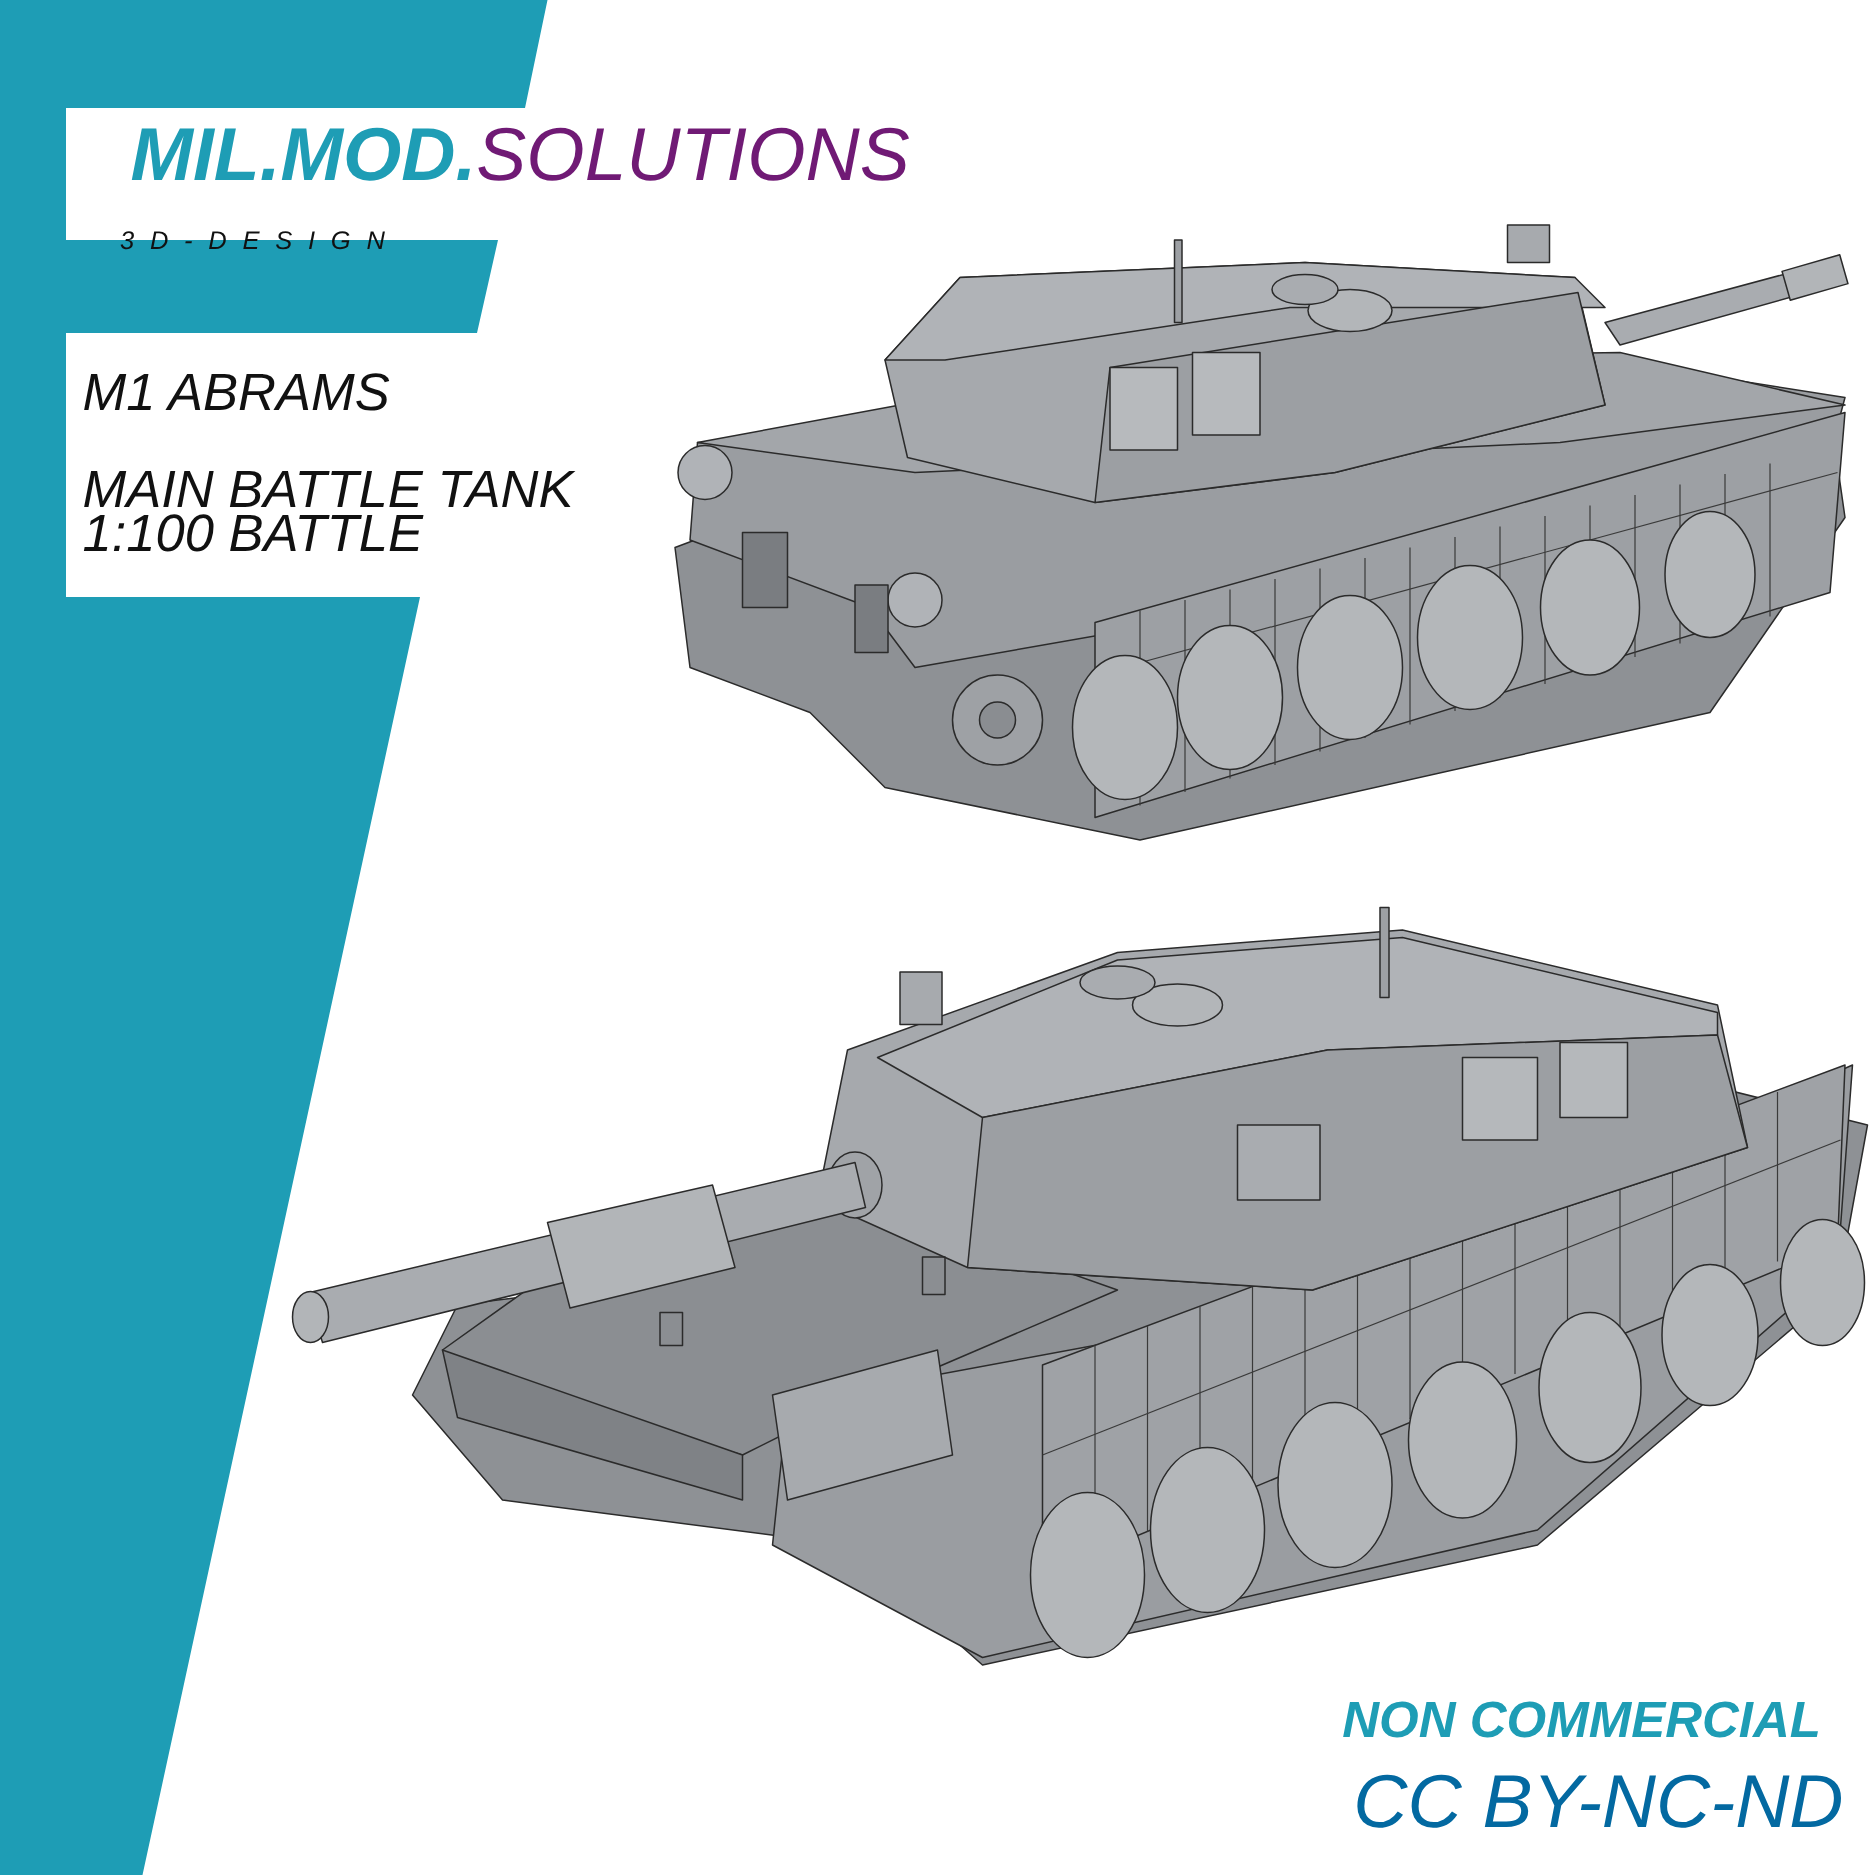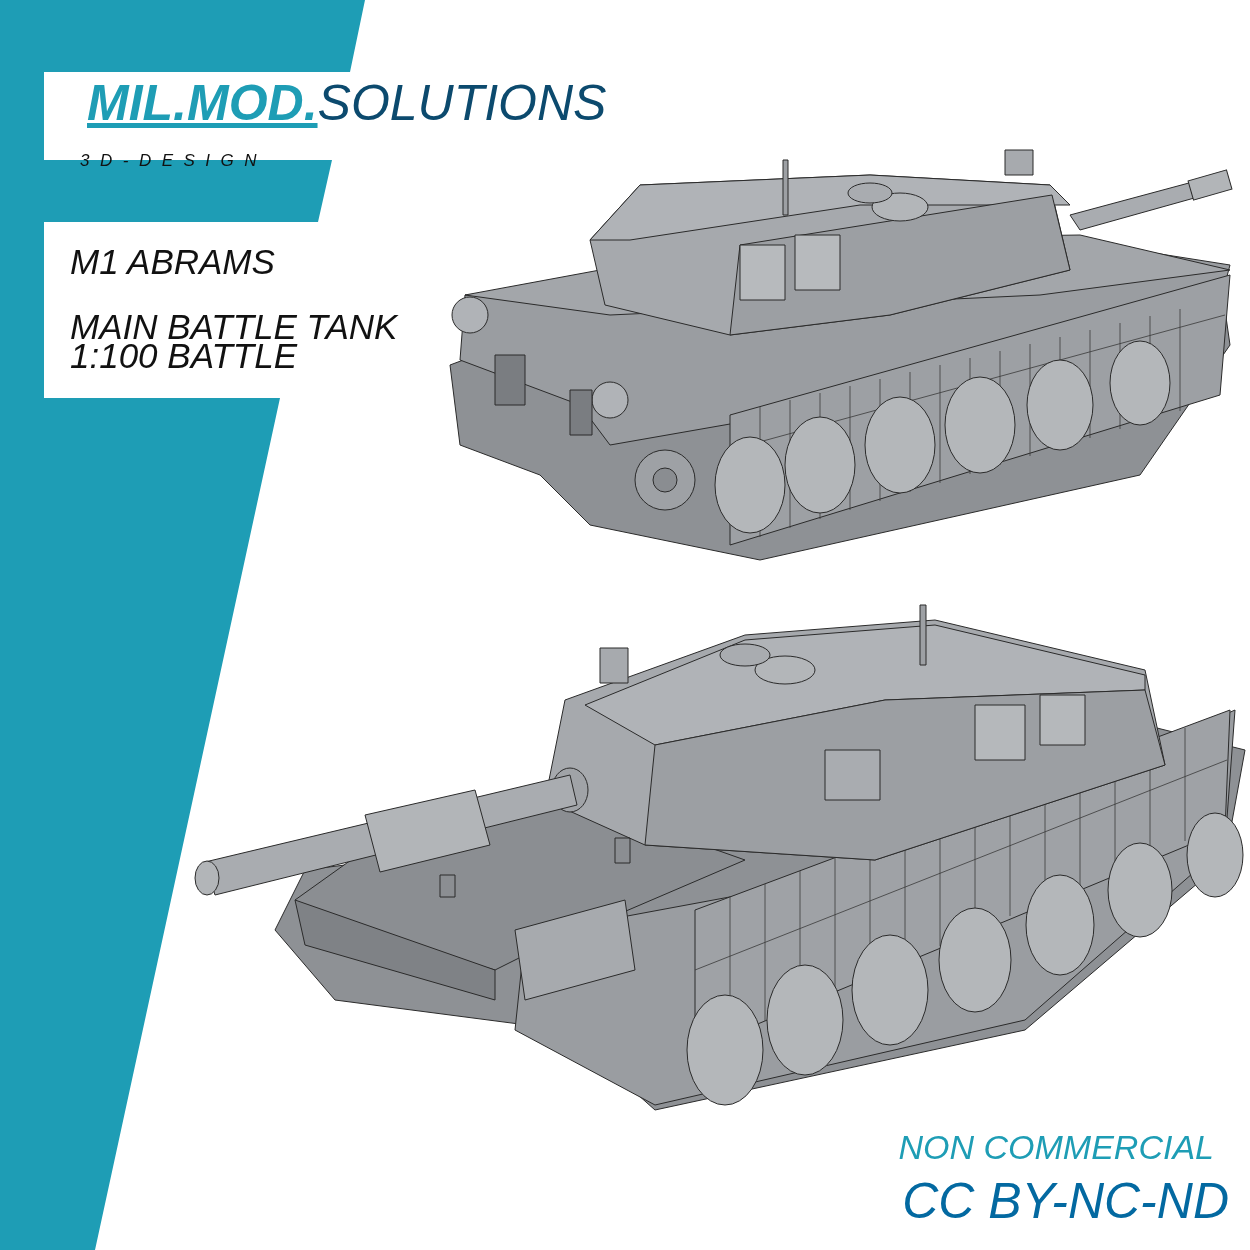--- a/index.html
+++ b/index.html
@@ -2,28 +2,28 @@
 <html><head>
 <meta charset="utf-8">
 <style>
   html, body { margin: 0; padding: 0; }
   body { width: 1250px; height: 1250px; background: #ffffff; position: relative; overflow: hidden; font-family: "Liberation Sans", sans-serif; }
   .teal-band { position: absolute; left: 0; top: 0; width: 1250px; height: 1250px; }
   .box { position: absolute; background: #ffffff; }
   .logo-box { left: 44px; top: 72px; width: 290px; height: 88px; }
   .title-box { left: 44px; top: 222px; width: 240px; height: 176px; }
   .logo-text { position: absolute; left: 87px; top: 73px; font-size: 50px; font-style: italic; white-space: nowrap; letter-spacing: 0px; line-height: 60px; }
-  .logo-text .brand { color: #1E9DB5; font-weight: bold; text-decoration: underline; }
-  .logo-text .suffix { color: #0c4a6e; font-weight: normal; text-align: right; }
+  .logo-text .brand { color: #1E9DB5; font-weight: bold; }
+  .logo-text .suffix { color: #701a75; font-weight: normal; text-align: right; }
   .logo-sub { position: absolute; left: 80px; top: 151px; font-size: 17px; font-style: italic; letter-spacing: 10.5px; color: #111111; white-space: nowrap; }
-  .title-line { position: absolute; left: 55px; font-size: 35px; font-style: italic; color: #111111; white-space: nowrap; line-height: 44px; margin-left: 15px; }
+  .title-line { position: absolute; left: 55px; font-size: 35px; font-style: italic; color: #111111; white-space: nowrap; line-height: 44px; }
   .t1 { top: 240px; }
   .t2 { top: 305px; }
   .t3 { top: 334px; font-weight: 300; }
-  .lic-1 { position: absolute; right: 36px; top: 1128px; font-size: 34px; font-style: italic; font-weight: normal; color: #1E9DB5; white-space: nowrap; }
+  .lic-1 { position: absolute; right: 36px; top: 1128px; font-size: 34px; font-style: italic; font-weight: bold; color: #1E9DB5; white-space: nowrap; }
   .lic-2 { position: absolute; right: 21px; top: 1172px; font-size: 50px; font-style: italic; color: #0369a1; white-space: nowrap; }
   .tank { position: absolute; }
   .tank-top { left: 440px; top: 145px; width: 810px; height: 420px; }
   .tank-bottom { left: 185px; top: 600px; width: 1065px; height: 520px; }
 </style>
 </head>
 <body>
 
 <svg class="teal-band" viewBox="0 0 1250 1250" xmlns="http://www.w3.org/2000/svg">
   <polygon points="0,0 365,0 350,72 44,72 44,160 332,160 318,222 44,222 44,398 280,398 95,1250 0,1250" fill="#1E9DB5"></polygon>

